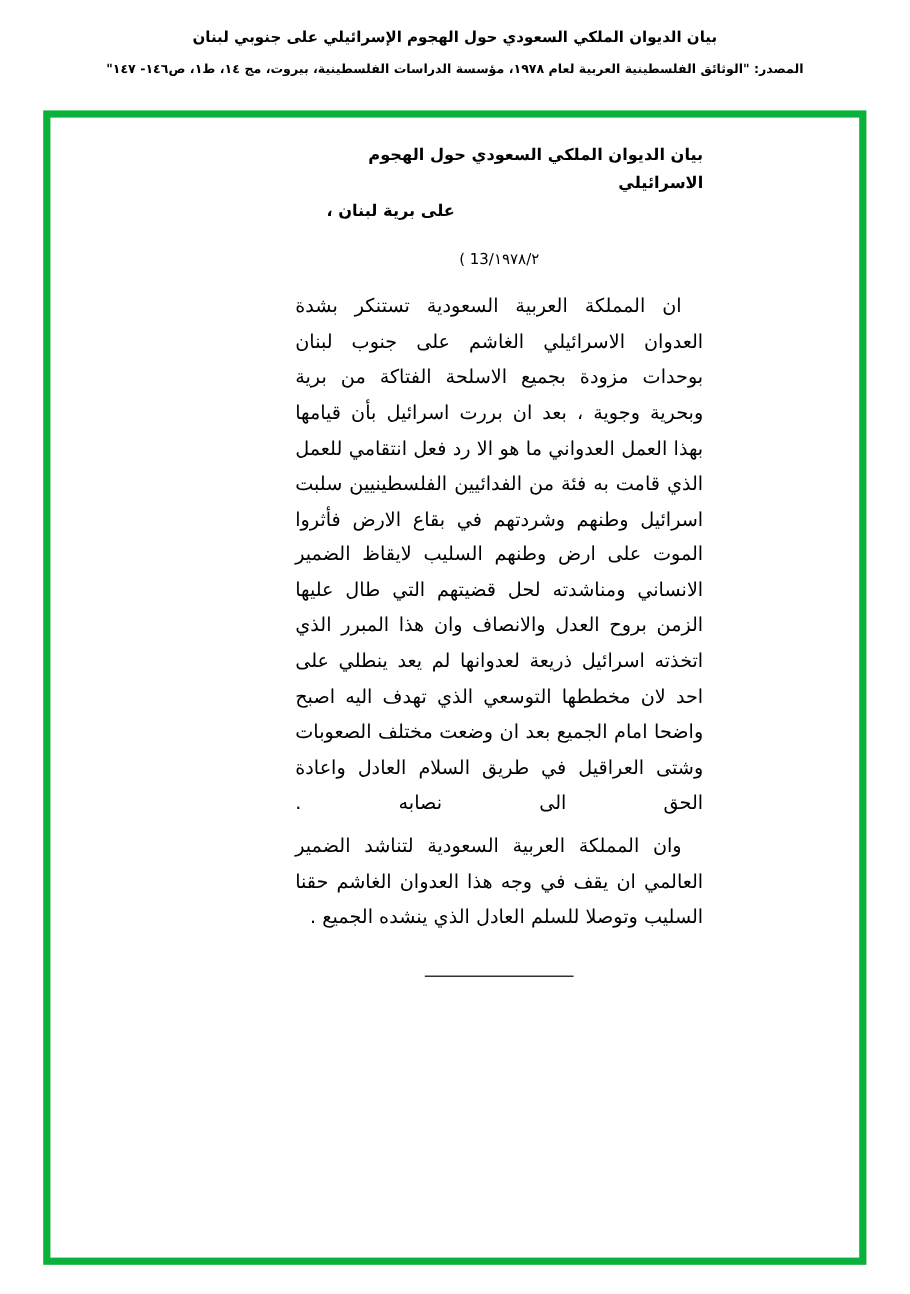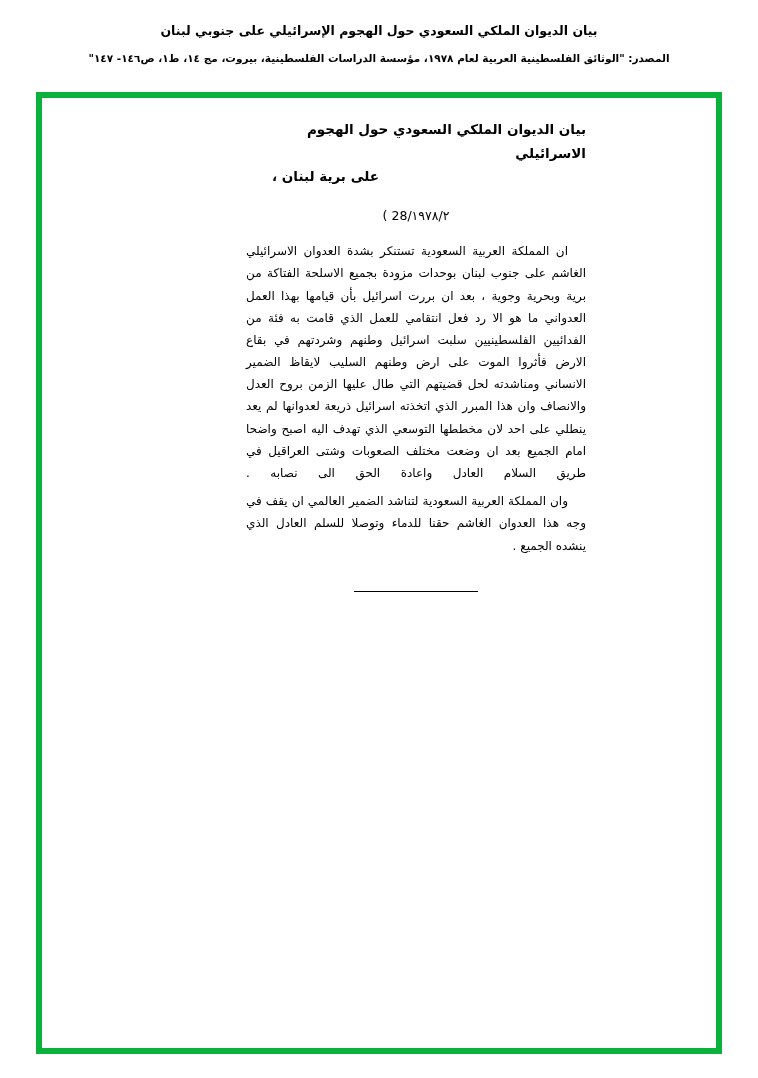--- a/index.html
+++ b/index.html
@@ -80,21 +80,21 @@
   .doc-place {
     font-size: 12.5px;
     line-height: 1.7;
     text-align: center;
     margin: 0 0 14px 0;
   }
   .doc-place span {
     display: block;
   }
   .para {
-    font-size: 12px;
+    font-size: 16px;
     line-height: 1.85;
     text-align: justify;
     text-align-last: justify;
     margin: 0 0 6px 0;
     text-indent: 18px;
   }
   .para:last-of-type {
     text-align-last: right;
   }
   .divider {
@@ -119,22 +119,22 @@
     <div class="inner-rule"></div>
   </div>
 
   <div class="doc-body">
     <div class="doc-title">
       <span>بيان الديوان الملكي السعودي حول الهجوم الاسرائيلي</span>
       <span class="l2">على برية لبنان ،</span>
     </div>
 
     <div class="doc-place">
-      <span>١٩٧٨/٢/28 )</span>
+      <span>١٩٧٨/٢/13 )</span>
     </div>
 
     <p class="para">ان المملكة العربية السعودية تستنكر بشدة العدوان الاسرائيلي الغاشم على جنوب لبنان بوحدات مزودة بجميع الاسلحة الفتاكة من برية وبحرية وجوية ، بعد ان بررت اسرائيل بأن قيامها بهذا العمل العدواني ما هو الا رد فعل انتقامي للعمل الذي قامت به فئة من الفدائيين الفلسطينيين سلبت اسرائيل وطنهم وشردتهم في بقاع الارض فأثروا الموت على ارض وطنهم السليب لايقاظ الضمير الانساني ومناشدته لحل قضيتهم التي طال عليها الزمن بروح العدل والانصاف وان هذا المبرر الذي اتخذته اسرائيل ذريعة لعدوانها لم يعد ينطلي على احد لان مخططها التوسعي الذي تهدف اليه اصبح واضحا امام الجميع بعد ان وضعت مختلف الصعوبات وشتى العراقيل في طريق السلام العادل واعادة الحق الى نصابه .</p>
-    <p class="para">وان المملكة العربية السعودية لتناشد الضمير العالمي ان يقف في وجه هذا العدوان الغاشم حقنا للدماء وتوصلا للسلم العادل الذي ينشده الجميع .</p>
+    <p class="para">وان المملكة العربية السعودية لتناشد الضمير العالمي ان يقف في وجه هذا العدوان الغاشم حقنا السليب وتوصلا للسلم العادل الذي ينشده الجميع .</p>
 
     <div class="divider"></div>
   </div>
 
 </div>
 
 </body></html>

